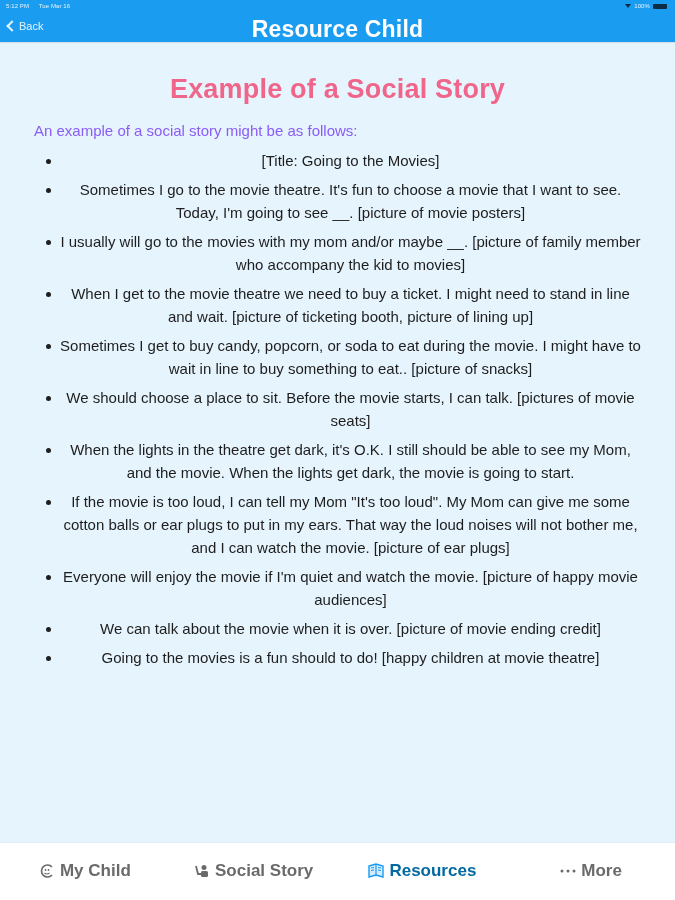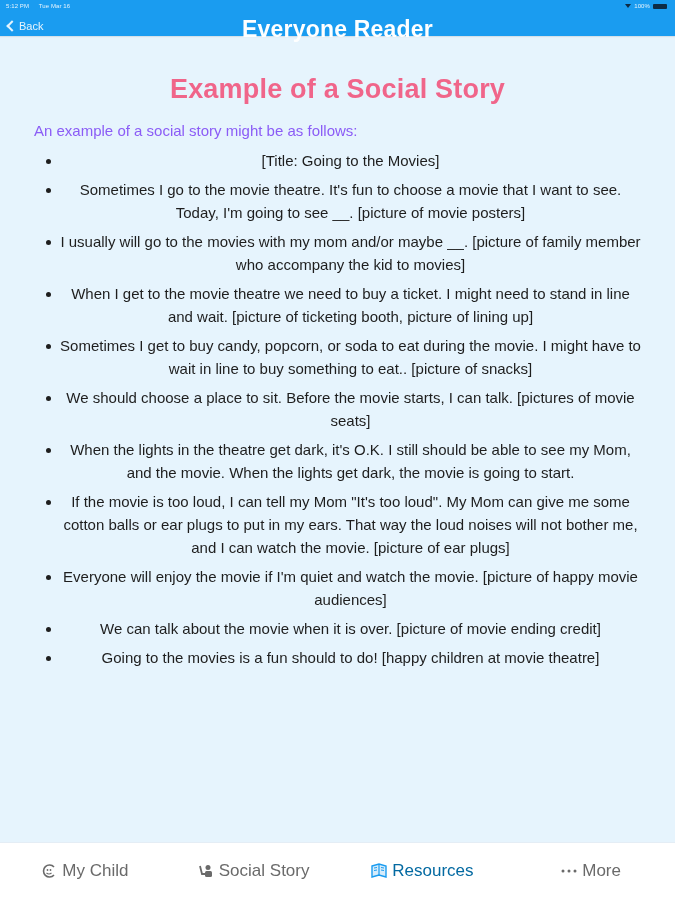--- a/index.html
+++ b/index.html
@@ -5,21 +5,21 @@
     * { box-sizing: border-box; margin: 0; padding: 0; }
     html, body {
       width: 675px; height: 900px; overflow: hidden;
       font-family: "Liberation Sans", "DejaVu Sans", sans-serif;
       background: #e6f4fd;
     }
     .screen { position: relative; width: 675px; height: 900px; background: #e6f4fd; }
 
     
     .header {
-      position: absolute; top: 0; left: 0; width: 675px; height: 36px;
+      position: absolute; top: 0; left: 0; width: 675px; height: 42px;
       background: #1a9cf0;
       box-shadow: 0 1px 1px rgba(0,0,0,0.08);
     }
     .status-bar {
       position: absolute; top: 2px; left: 0; width: 675px; height: 10px;
       font-size: 6px; color: #e6f4fd; letter-spacing: 0.1px;
     }
     .status-left { position: absolute; left: 6px; top: 1px; }
     .status-left span { margin-right: 8px; }
     .status-right {
@@ -73,21 +73,21 @@
     }
 
     
     .tab-bar {
       position: absolute; top: 842px; left: 0; width: 675px; height: 58px;
       background: #ffffff; border-top: 1px solid #e4edf5;
       display: flex;
     }
     .tab {
       flex: 1; display: flex; align-items: center; justify-content: center;
-      gap: 4px; font-size: 17px; font-weight: normal; color: #6a6a6a; cursor: pointer;
+      gap: 4px; font-size: 17px; font-weight: bold; color: #6a6a6a; cursor: pointer;
       padding-bottom: 2px;
     }
     .tab.active { color: #0369a1; }
     .tab-icon { display: inline-flex; align-items: center; justify-content: center; width: 18px; height: 18px; }
   </style>
 </head>
 <body>
 
 <div class="screen">
 
@@ -102,21 +102,21 @@
         <span>100%</span>
         <span class="battery-icon"></span>
       </div>
     </div>
 
     <div class="nav-bar">
       <div class="back-button">
         <span class="back-chevron"></span>
         <span>Back</span>
       </div>
-      <div class="nav-title">Everyone Reader</div>
+      <div class="nav-title">Resource Child</div>
     </div>
   </div>
 
   <div class="content">
     <h1 class="page-title">Example of a Social Story</h1>
     <p class="intro">An example of a social story might be as follows:</p>
     <ul class="story-list">
       <li class="story-item"><span class="bullet"></span><span>[Title: Going to the Movies]</span></li>
       <li class="story-item"><span class="bullet"></span><span>Sometimes I go to the movie theatre. It's fun to choose a movie that I want to see. Today, I'm going to see __. [picture of movie posters]</span></li>
       <li class="story-item"><span class="bullet"></span><span>I usually will go to the movies with my mom and/or maybe __. [picture of family member who accompany the kid to movies]</span></li>

